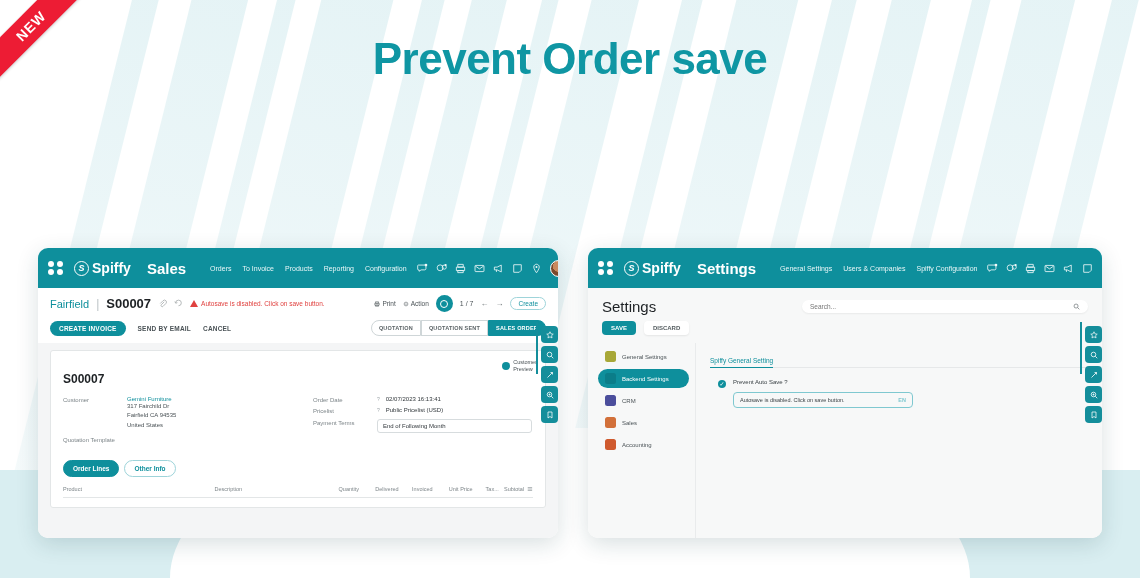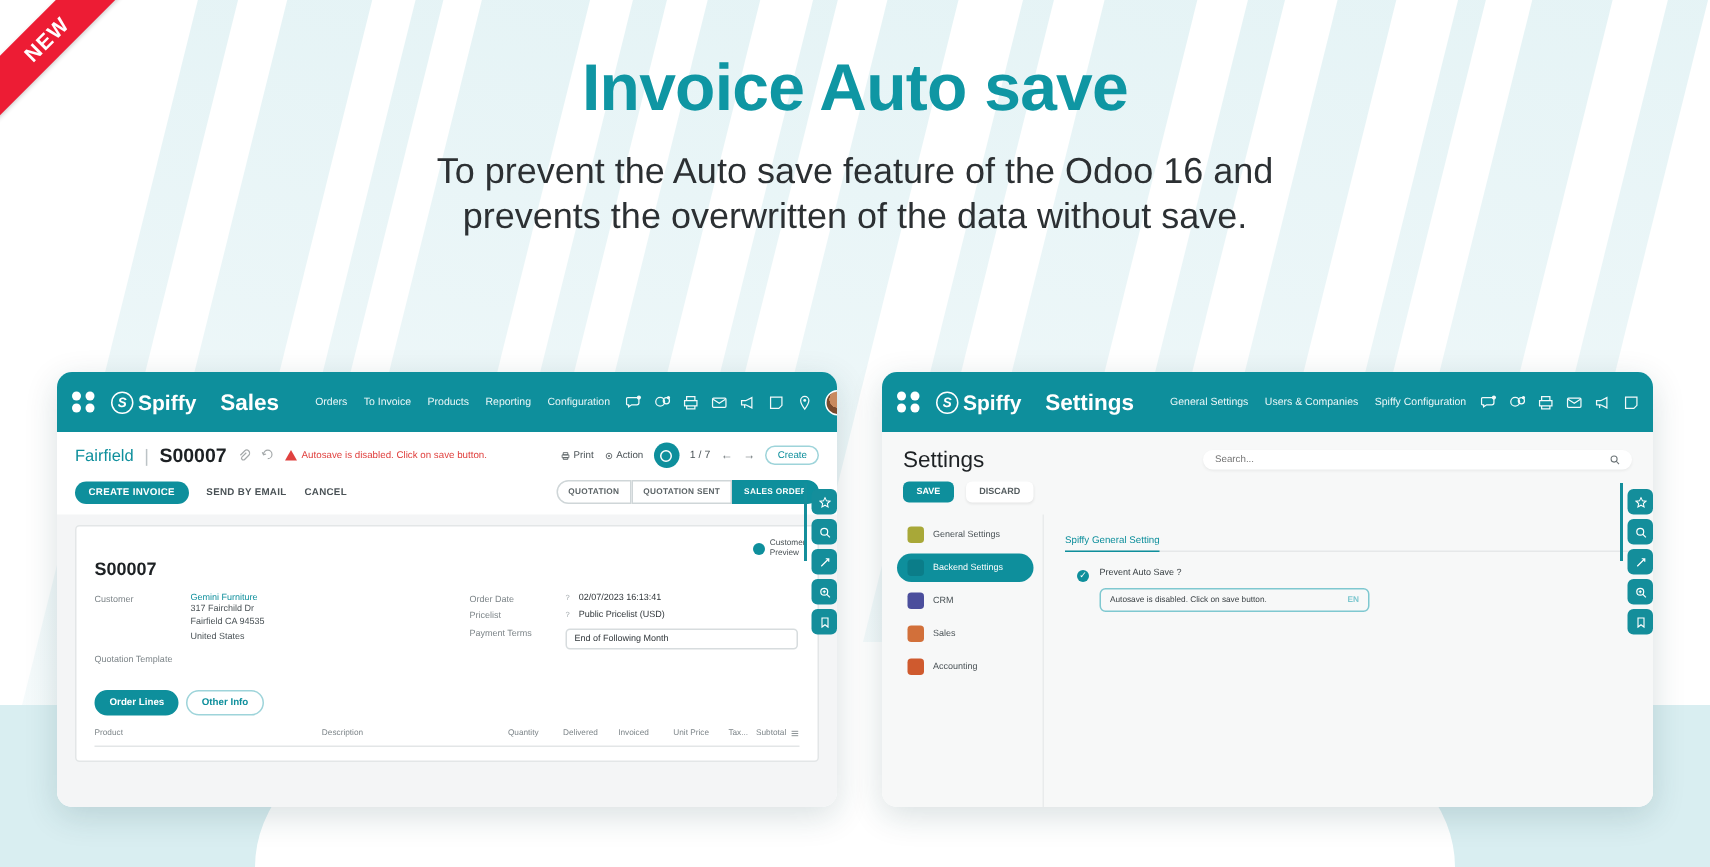--- a/index.html
+++ b/index.html
@@ -229,25 +229,21 @@
   <div class="stripe" style="left:900px; width:18px;"></div>
   <div class="stripe" style="left:950px; width:52px;"></div>
   <div class="stripe" style="left:1040px; width:26px;"></div>
 </div>
 <div id="bottom-band"></div>
 <div id="bottom-arch"></div>
 
 <div id="new-ribbon">NEW</div>
 
 <div id="header">
-  <div id="main-title">Invoice Auto save</div>
-  <div id="main-subtitle">
-    <span>To prevent the Auto save feature of the Odoo 16 and</span>
-    <span>prevents the overwritten of the data without save.</span>
-  </div>
+  <div id="main-title">Prevent Order save</div>
 </div>
 
 <div class="shot" id="shot-sales">
 
   <div class="navbar">
     <div class="nav-apps">
         <i></i>
         <i></i>
         <i></i>
         <i></i>

